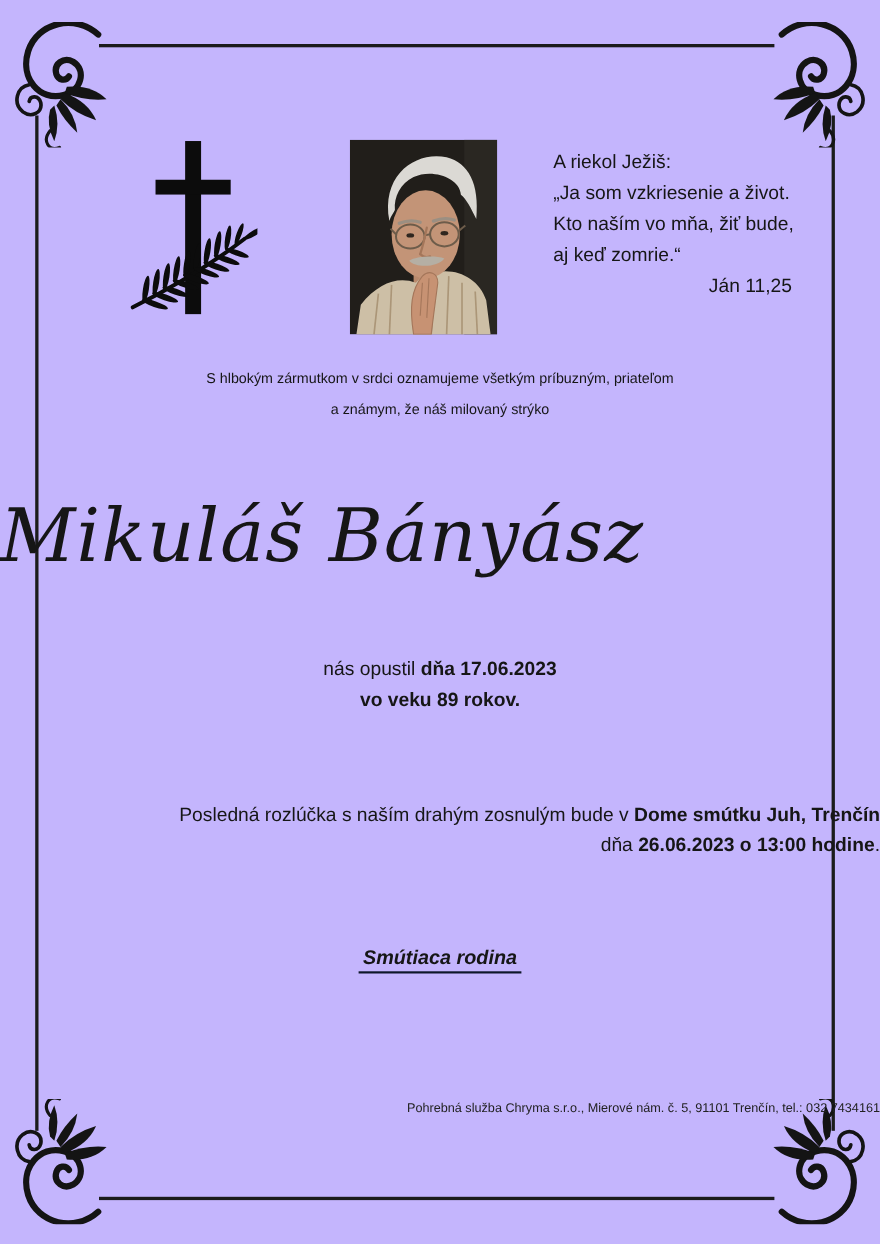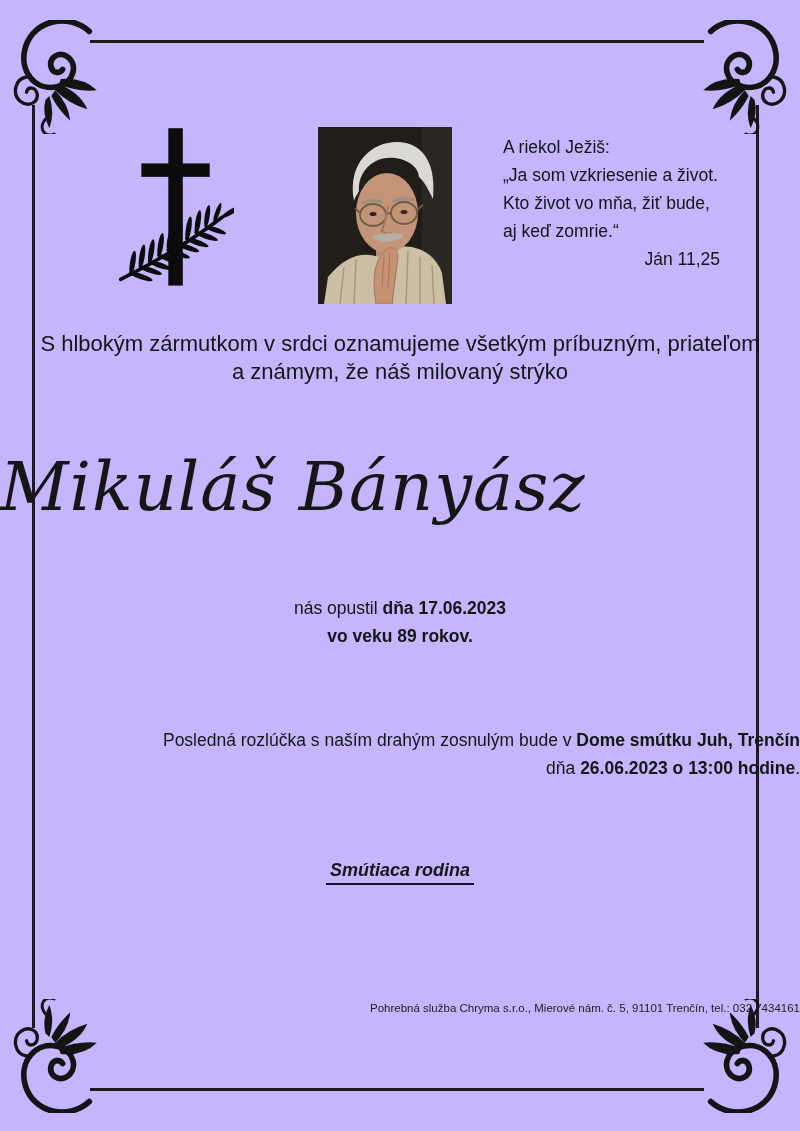--- a/index.html
+++ b/index.html
@@ -20,21 +20,21 @@
   .fo-br { left:701px; top:999px; transform:scale(-1,-1); }
 
   .cross-art { position:absolute; left:114px; top:122px; width:120px; height:176px; }
   .photo     { position:absolute; left:318px; top:127px; width:134px; height:177px; }
 
   .quote { position:absolute; left:503px; top:133px; width:235px;
            font-size:17.5px; line-height:28px; }
   .quote-source { text-align:right; padding-right:18px; }
 
   .announce { position:absolute; left:0; top:330px; width:800px;
-              text-align:center; font-size:22px; line-height:28px; }
+              text-align:center; font-size:13px; line-height:28px; }
 
   .name { position:absolute; left:0; top:444px; width:800px; text-align:left;
           font-family:"DejaVu Serif", serif; font-style:italic;
           font-size:67px; line-height:86px; letter-spacing:1px; }
 
   .passing { position:absolute; left:0; top:594px; width:800px;
              text-align:center; font-size:17.5px; line-height:28px; }
   .funeral { position:absolute; left:0; top:726px; width:800px;
              text-align:right; font-size:17.5px; line-height:28px; }
   .bold { font-weight:bold; }
@@ -176,21 +176,21 @@
     <path d="M58,177 C54,152 56,136 66,124 C72,118 80,121 80,130 C78,146 76,160 74,177 Z" fill="#c79273" stroke="#a4765a" stroke-width="1"></path>
     <g stroke="#a4765a" stroke-width="1" fill="none">
       <path d="M66,130 L64,160"></path>
         <path d="M72,126 L70,162"></path>
     </g>
   </svg>
 
   <div class="quote">
     <div>A riekol Ježiš:</div>
     <div>„Ja som vzkriesenie a život.</div>
-    <div>Kto život vo mňa, žiť bude,</div>
+    <div>Kto naším vo mňa, žiť bude,</div>
     <div>aj keď zomrie.“</div>
     <div class="quote-source">Ján 11,25</div>
   </div>
 
   <div class="announce">
     <div>S hlbokým zármutkom v srdci oznamujeme všetkým príbuzným, priateľom</div>
     <div>a známym, že náš milovaný strýko</div>
   </div>
 
   <div class="name">Mikuláš Bányász</div>

